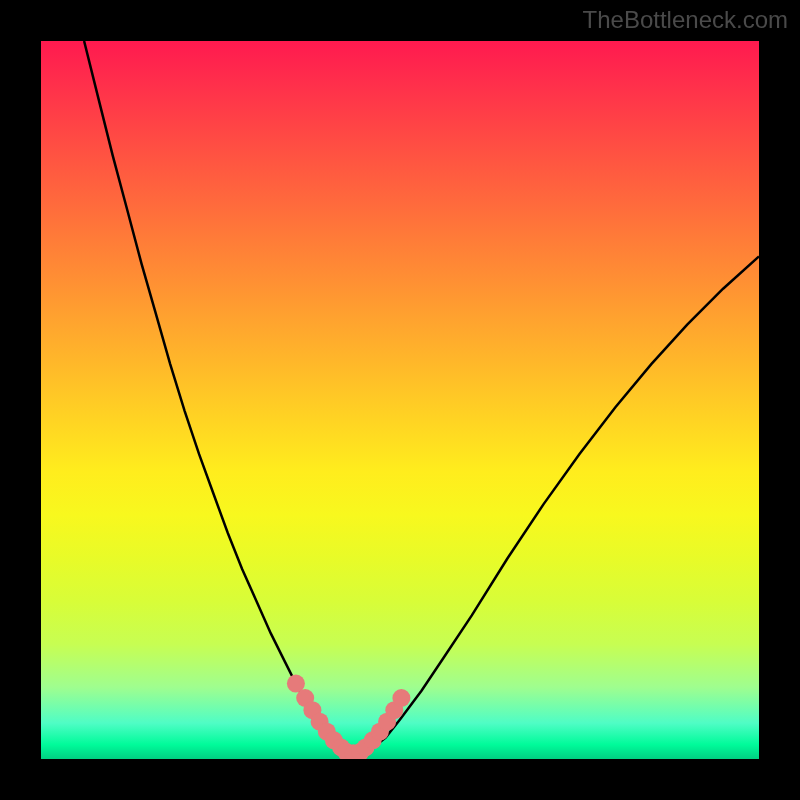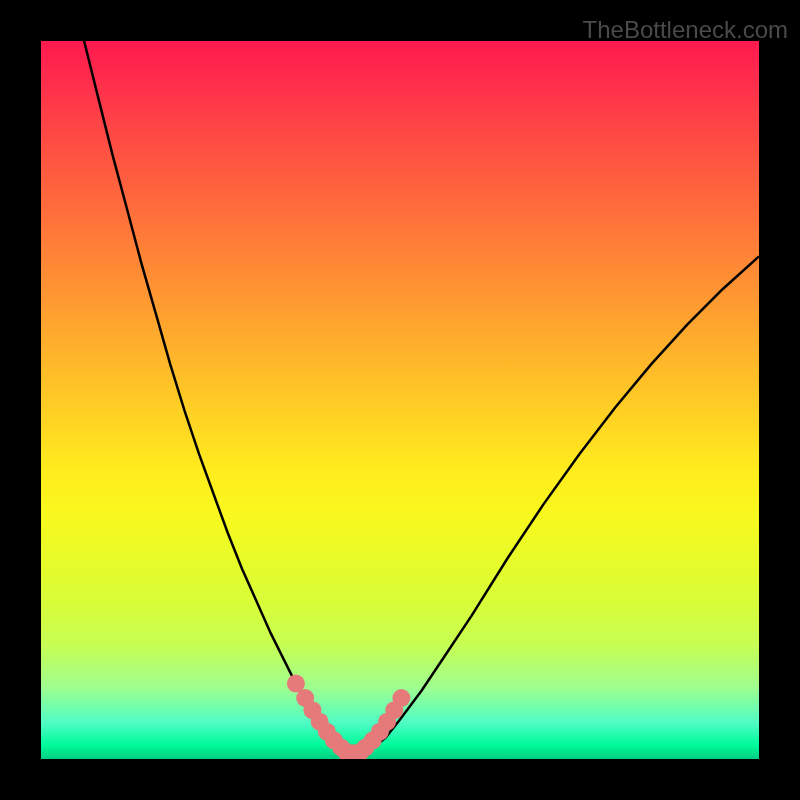--- a/index.html
+++ b/index.html
@@ -1,20 +1,20 @@
 <!DOCTYPE html>
 <html><head>
 <meta charset="utf-8">
 <style>
   * { margin: 0; padding: 0; box-sizing: border-box; }
   html, body { width: 800px; height: 800px; background: #000; overflow: hidden; }
   .container { position: relative; width: 800px; height: 800px; background: #000; }
   .watermark {
     position: absolute;
-    top: 16px;
+    top: 6px;
     right: 12px;
     font-family: Arial, Helvetica, sans-serif;
     font-size: 24px;
     color: #4a4a4a;
     font-weight: 400;
     z-index: 10;
   }
   .plot-area {
     position: absolute;
     left: 41px;

